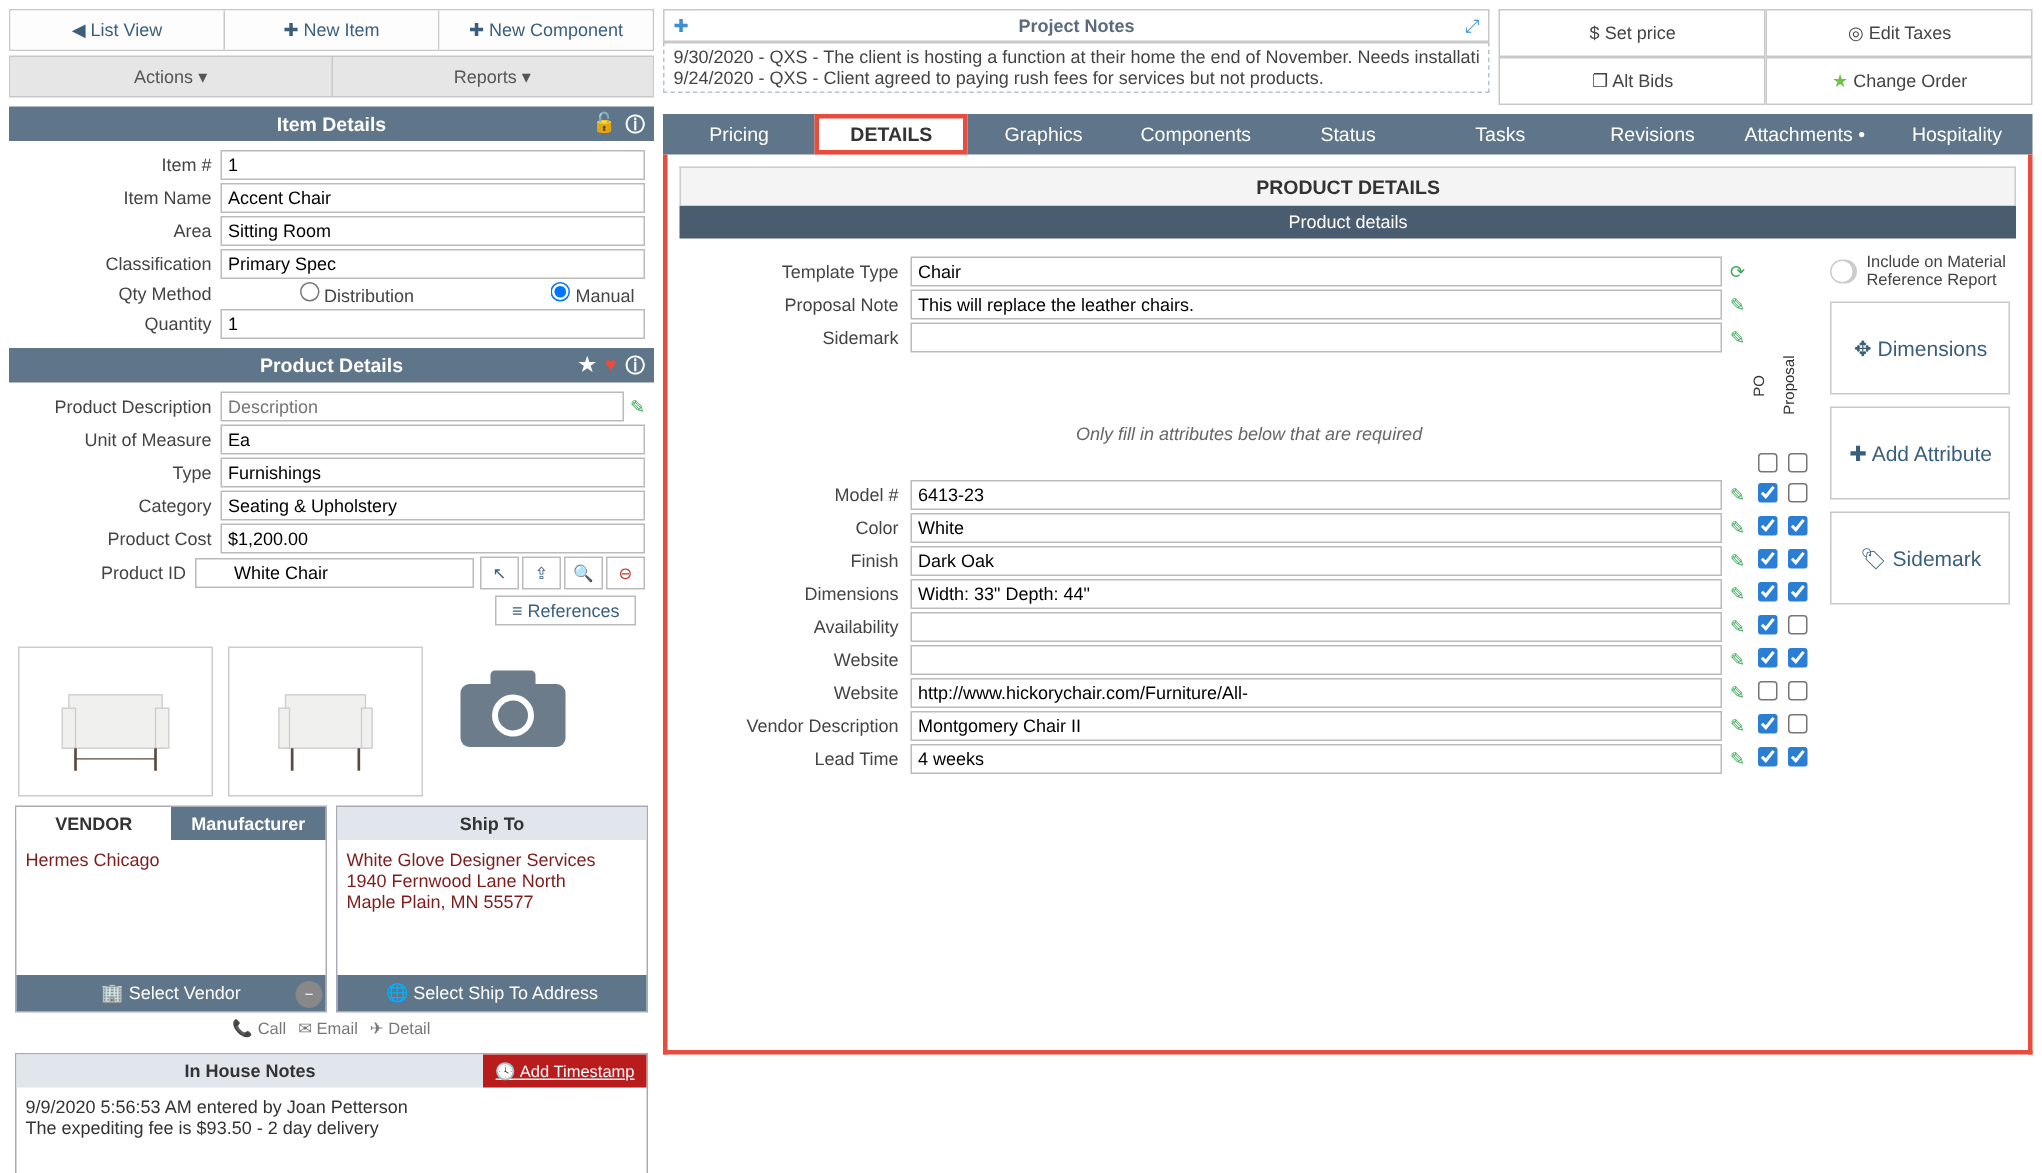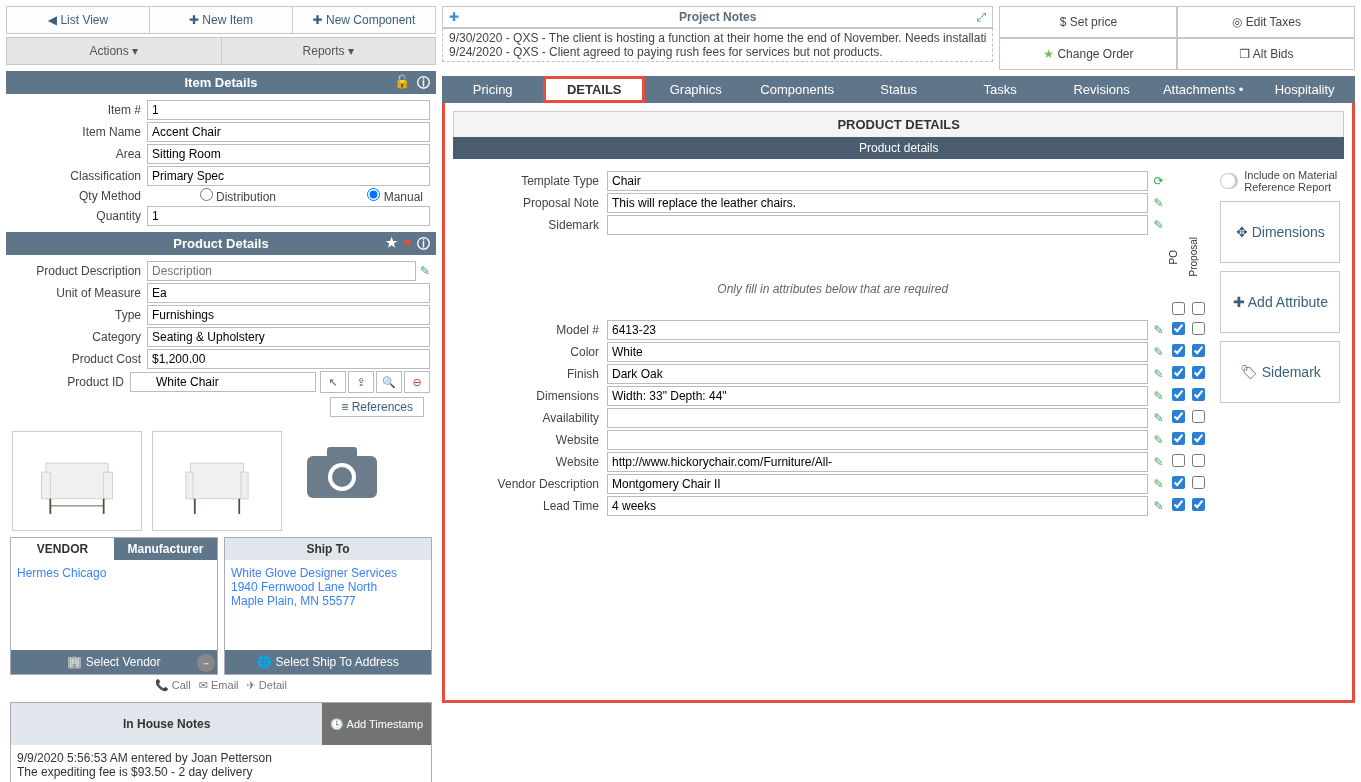--- a/index.html
+++ b/index.html
@@ -35,30 +35,30 @@
 .thumb { width:130px; height:100px; border:1px solid #ccc; display:flex; align-items:center; justify-content:center; background:#fff;}
 .thumb svg { width:90px; height:80px;}
 .cam { width:100px; height:80px; display:flex; align-items:center; justify-content:center; color:#6d7c8a; font-size:50px;}
 
 .two-col { display:flex; gap:6px; padding:0 4px;}
 .card { flex:1; border:1px solid #aab; }
 .tab-head { display:flex; }
 .tab-head div { flex:1; text-align:center; padding:4px; background:#5f7589; color:#fff; font-weight:bold; font-size:12px; cursor:pointer;}
 .tab-head div.active { background:#fff; color:#333;}
 .card-title { text-align:center; font-weight:bold; padding:4px; background:#e0e6ec; font-size:12px;}
-.card-body { height:90px; padding:6px; font-size:12px; color:#3b82f6;}
+.card-body { height:90px; padding:6px; font-size:12px; color:#7f1d1d;}
 .card-btn { background:#5f7589; color:#fff; border:none; width:100%; padding:5px; cursor:pointer; font-size:12px;}
 .minus-btn { position:absolute; right:2px; bottom:2px; width:18px;height:18px;border-radius:50%;background:#888;color:#fff;border:none;cursor:pointer;font-size:11px;line-height:1;}
 .contact-row { display:flex; justify-content:center; gap:8px; padding:4px;}
 .contact-row span { color:#777; font-size:11px; cursor:pointer;}
 
 .notes-box { border:1px solid #aab; margin:6px 4px 0;}
 .notes-head { display:flex; background:#e0e6ec;}
-.notes-head .title { flex:1; text-align:center; font-weight:bold; padding:14px;}
-.notes-head button { background:#737373; color:#fff; border:none; padding:4px 8px; cursor:pointer; font-size:11px;}
+.notes-head .title { flex:1; text-align:center; font-weight:bold; padding:4px;}
+.notes-head button { background:#b91c1c; color:#fff; border:none; padding:4px 8px; cursor:pointer; font-size:11px;text-decoration:underline;}
 .notes-body { padding:6px; font-size:12px; height:70px;}
 
 
 .proj-head { display:flex; align-items:center; border:1px solid #c8c8c8;}
 .proj-head .plus { width:22px; text-align:center; color:#3a8fd6; cursor:pointer;}
 .proj-head .title { flex:1; text-align:center; font-weight:bold; color:#5a6b7c; padding:3px;}
 .proj-head .exp { width:22px; text-align:center; color:#3a8fd6; cursor:pointer;}
 .proj-notes { border:1px dashed #b6c3cf; border-top:1px solid #c8c8c8; padding:2px 6px; font-size:12px; color:#444; max-height:36px; overflow:hidden;}
 .proj-notes .line { white-space:nowrap; overflow:hidden; text-overflow:ellipsis;}
 
@@ -274,22 +274,22 @@
           <div class="exp">⤢</div>
         </div>
         <div class="proj-notes">
           <div class="line">9/30/2020 - QXS - The client is hosting a function at their home the end of November. Needs installati</div>
           <div class="line">9/24/2020 - QXS - Client agreed to paying rush fees for services but not products.</div>
         </div>
       </div>
       <div class="action-grid">
         <button>$ <span>Set price</span></button>
         <button>◎ <span>Edit Taxes</span></button>
+        <button>❐ <span>Alt Bids</span></button>
         <button><span class="green-star">★</span> <span>Change Order</span></button>
-        <button>❐ <span>Alt Bids</span></button>
       </div>
     </div>
 
     <div class="tabstrip">
       <div>Pricing</div>
       <div class="active">DETAILS</div>
       <div>Graphics</div>
       <div>Components</div>
       <div>Status</div>
       <div>Tasks</div>

